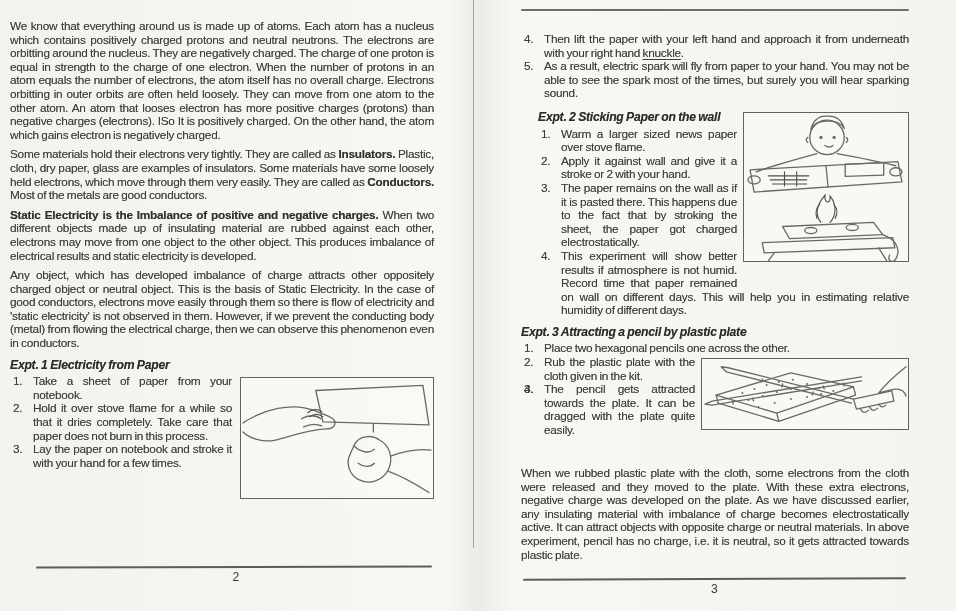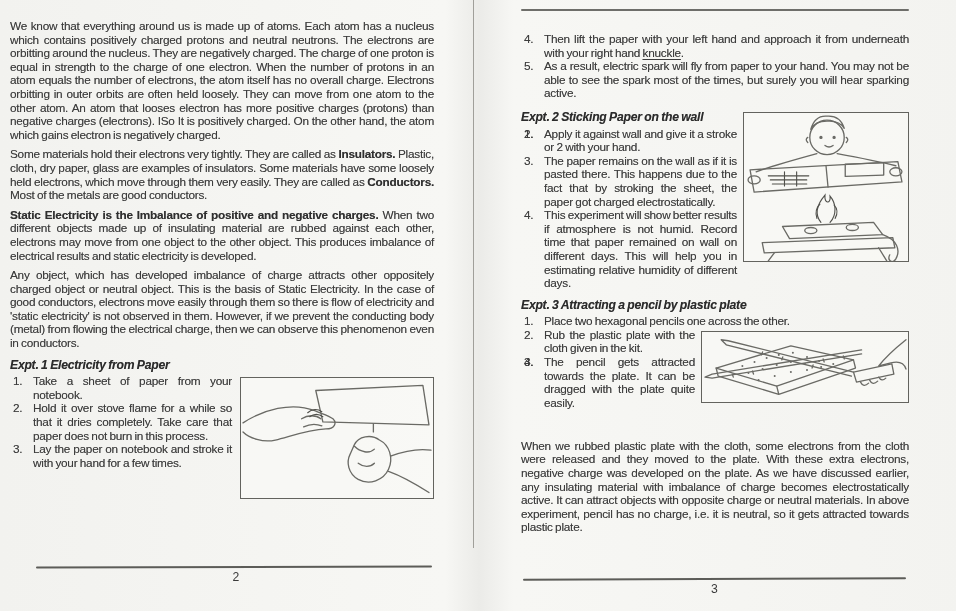--- a/index.html
+++ b/index.html
@@ -107,24 +107,24 @@
 
   <div class="page page-right">
     <div class="top-rule"></div>
 
     <div class="li">
       <span class="num">4.</span>
       <span>Then lift the paper with your left hand and approach it from underneath with your right hand </span><span class="ul-word">knuckle</span><span>.</span>
     </div>
     <div class="li">
       <span class="num">5.</span>
-      <span>As a result, electric spark will fly from paper to your hand. You may not be able to see the spark most of the times, but surely you will hear sparking active.</span>
-    </div>
-
-    <div class="expt-block" style="margin-top:10px;">
+      <span>As a result, electric spark will fly from paper to your hand. You may not be able to see the spark most of the times, but surely you will hear sparking sound.</span>
+    </div>
+
+    <div class="expt-block" style="margin-top:10px;margin-left:17px;">
       <div class="illus illus2">
         <div class="frame">
           <svg viewBox="0 0 162 146">
             <g class="sketch">
 
               <circle cx="82" cy="24" r="17"></circle>
               <path d="M66,16 Q70,2 82,3 Q95,2 99,15 Q94,7 82,8 Q70,8 66,16 Z"></path>
               <path d="M63,24 q-3,2 0,5 M101,24 q3,2 0,5"></path>
               <circle cx="76" cy="24" r="1" fill="#6a6a65"></circle>
               <circle cx="89" cy="24" r="1" fill="#6a6a65"></circle>
@@ -156,20 +156,21 @@
               <path d="M30,138 L24,146 M133,133 L141,146"></path>
 
               <path d="M137,120 C151,125 155,135 150,144 C147,149 141,146 144,140"></path>
             </g>
           </svg>
         </div>
       </div>
       <div class="expt-heading" style="margin-top:2px;">Expt. 2 Sticking Paper on the wall</div>
       <div class="li">
         <span class="num">1.</span>
+        <span>Warm a larger sized news paper over stove flame.</span>
       </div>
       <div class="li">
         <span class="num">2.</span>
         <span>Apply it against wall and give it a stroke or 2 with your hand.</span>
       </div>
       <div class="li">
         <span class="num">3.</span>
         <span>The paper remains on the wall as if it is pasted there. This happens due to the fact that by stroking the sheet, the paper got charged electrostatically.</span>
       </div>
       <div class="li">

